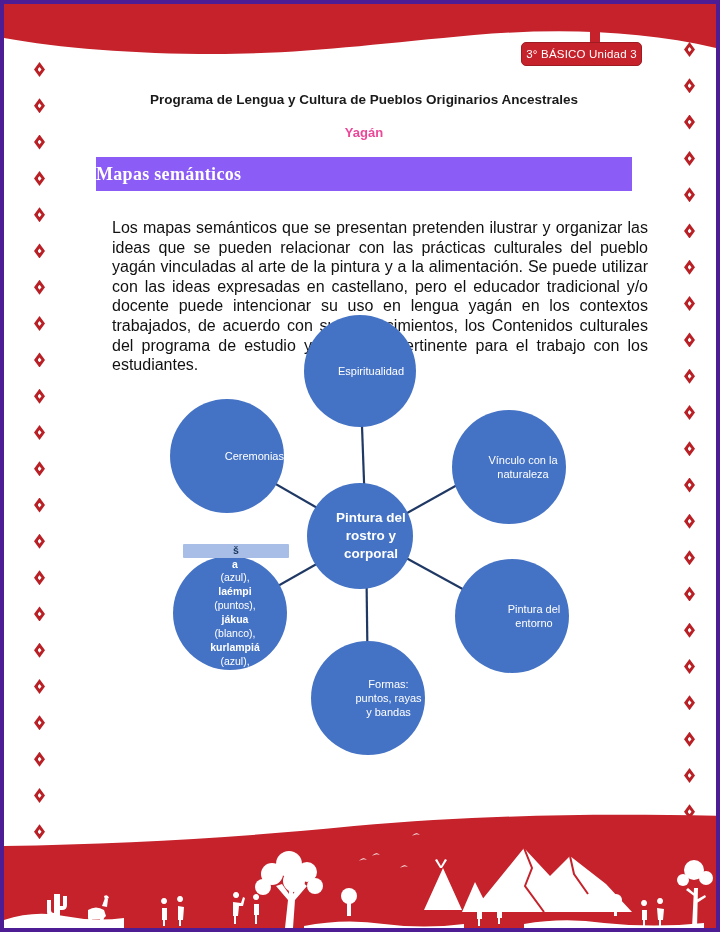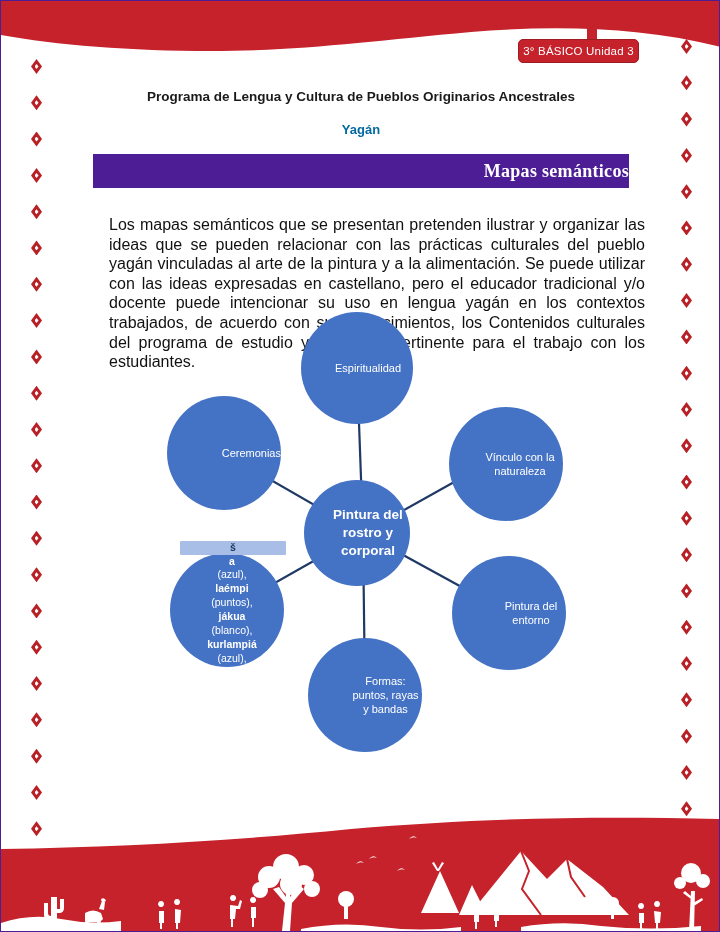--- a/index.html
+++ b/index.html
@@ -1,19 +1,19 @@
 <!DOCTYPE html>
 <html><head>
 <meta charset="utf-8">
 <style>
   html,body{margin:0;padding:0;background:#fff;}
   .page{
     position:relative;width:720px;height:932px;overflow:hidden;background:#fff;
     font-family:"Liberation Sans",sans-serif;box-sizing:border-box;
-    border:1px solid #4c1d95;
+    border:4px solid #4c1d95;
   }
   
   .top-banner{position:absolute;left:0;top:0;width:720px;height:62px;}
   .badge{
     position:absolute;left:517px;top:38px;width:119px;height:22px;
     background:#c5222b;border:1px solid #9e1b22;border-radius:5px;
     color:#fff;font-size:11.5px;display:flex;align-items:center;justify-content:center;
     letter-spacing:.2px;
   }
   .badge-tab{position:absolute;left:586px;top:26px;width:10px;height:16px;background:#c5222b;}
@@ -22,23 +22,23 @@
   .orn-left{left:30px;top:58px;}
   .orn-right{left:680px;top:38px;}
   .diamond{position:relative;width:11px;height:15px;background:#b92025;
     clip-path:polygon(50% 0,100% 50%,50% 100%,0 50%);}
   .diamond::after{content:"";position:absolute;left:3.5px;top:5px;width:4px;height:5px;
     background:#fff;clip-path:polygon(50% 0,100% 50%,50% 100%,0 50%);}
   
   .title{position:absolute;left:92px;top:88px;width:536px;text-align:center;
     font-size:13.5px;font-weight:bold;color:#1a1a1a;}
   .subtitle{position:absolute;left:92px;top:121px;width:536px;text-align:center;
-    font-size:13px;font-weight:bold;color:#0369a1;}
+    font-size:13px;font-weight:bold;color:#ec4899;}
   .section-bar{position:absolute;left:92px;top:153px;width:536px;height:34px;
-    background:#4c1d95;display:flex;align-items:center;justify-content:flex-end;}
+    background:#8b5cf6;display:flex;align-items:center;justify-content:flex-start;}
   .section-bar span{color:#fff;font-family:"Liberation Serif",serif;
     font-weight:bold;font-size:18px;letter-spacing:.3px;}
   .intro{position:absolute;left:92px;top:198px;width:536px;margin:16px;
     font-size:16px;line-height:1.225;color:#111;text-align:justify;}
   
   .diagram{position:absolute;left:0;top:0;width:720px;height:812px;}
   .spokes{position:absolute;left:140px;top:300px;width:440px;height:460px;}
   .node{
     position:absolute;background:#4472c4;border-radius:50%;color:#fff;
     display:flex;align-items:center;justify-content:flex-end;text-align:center;

